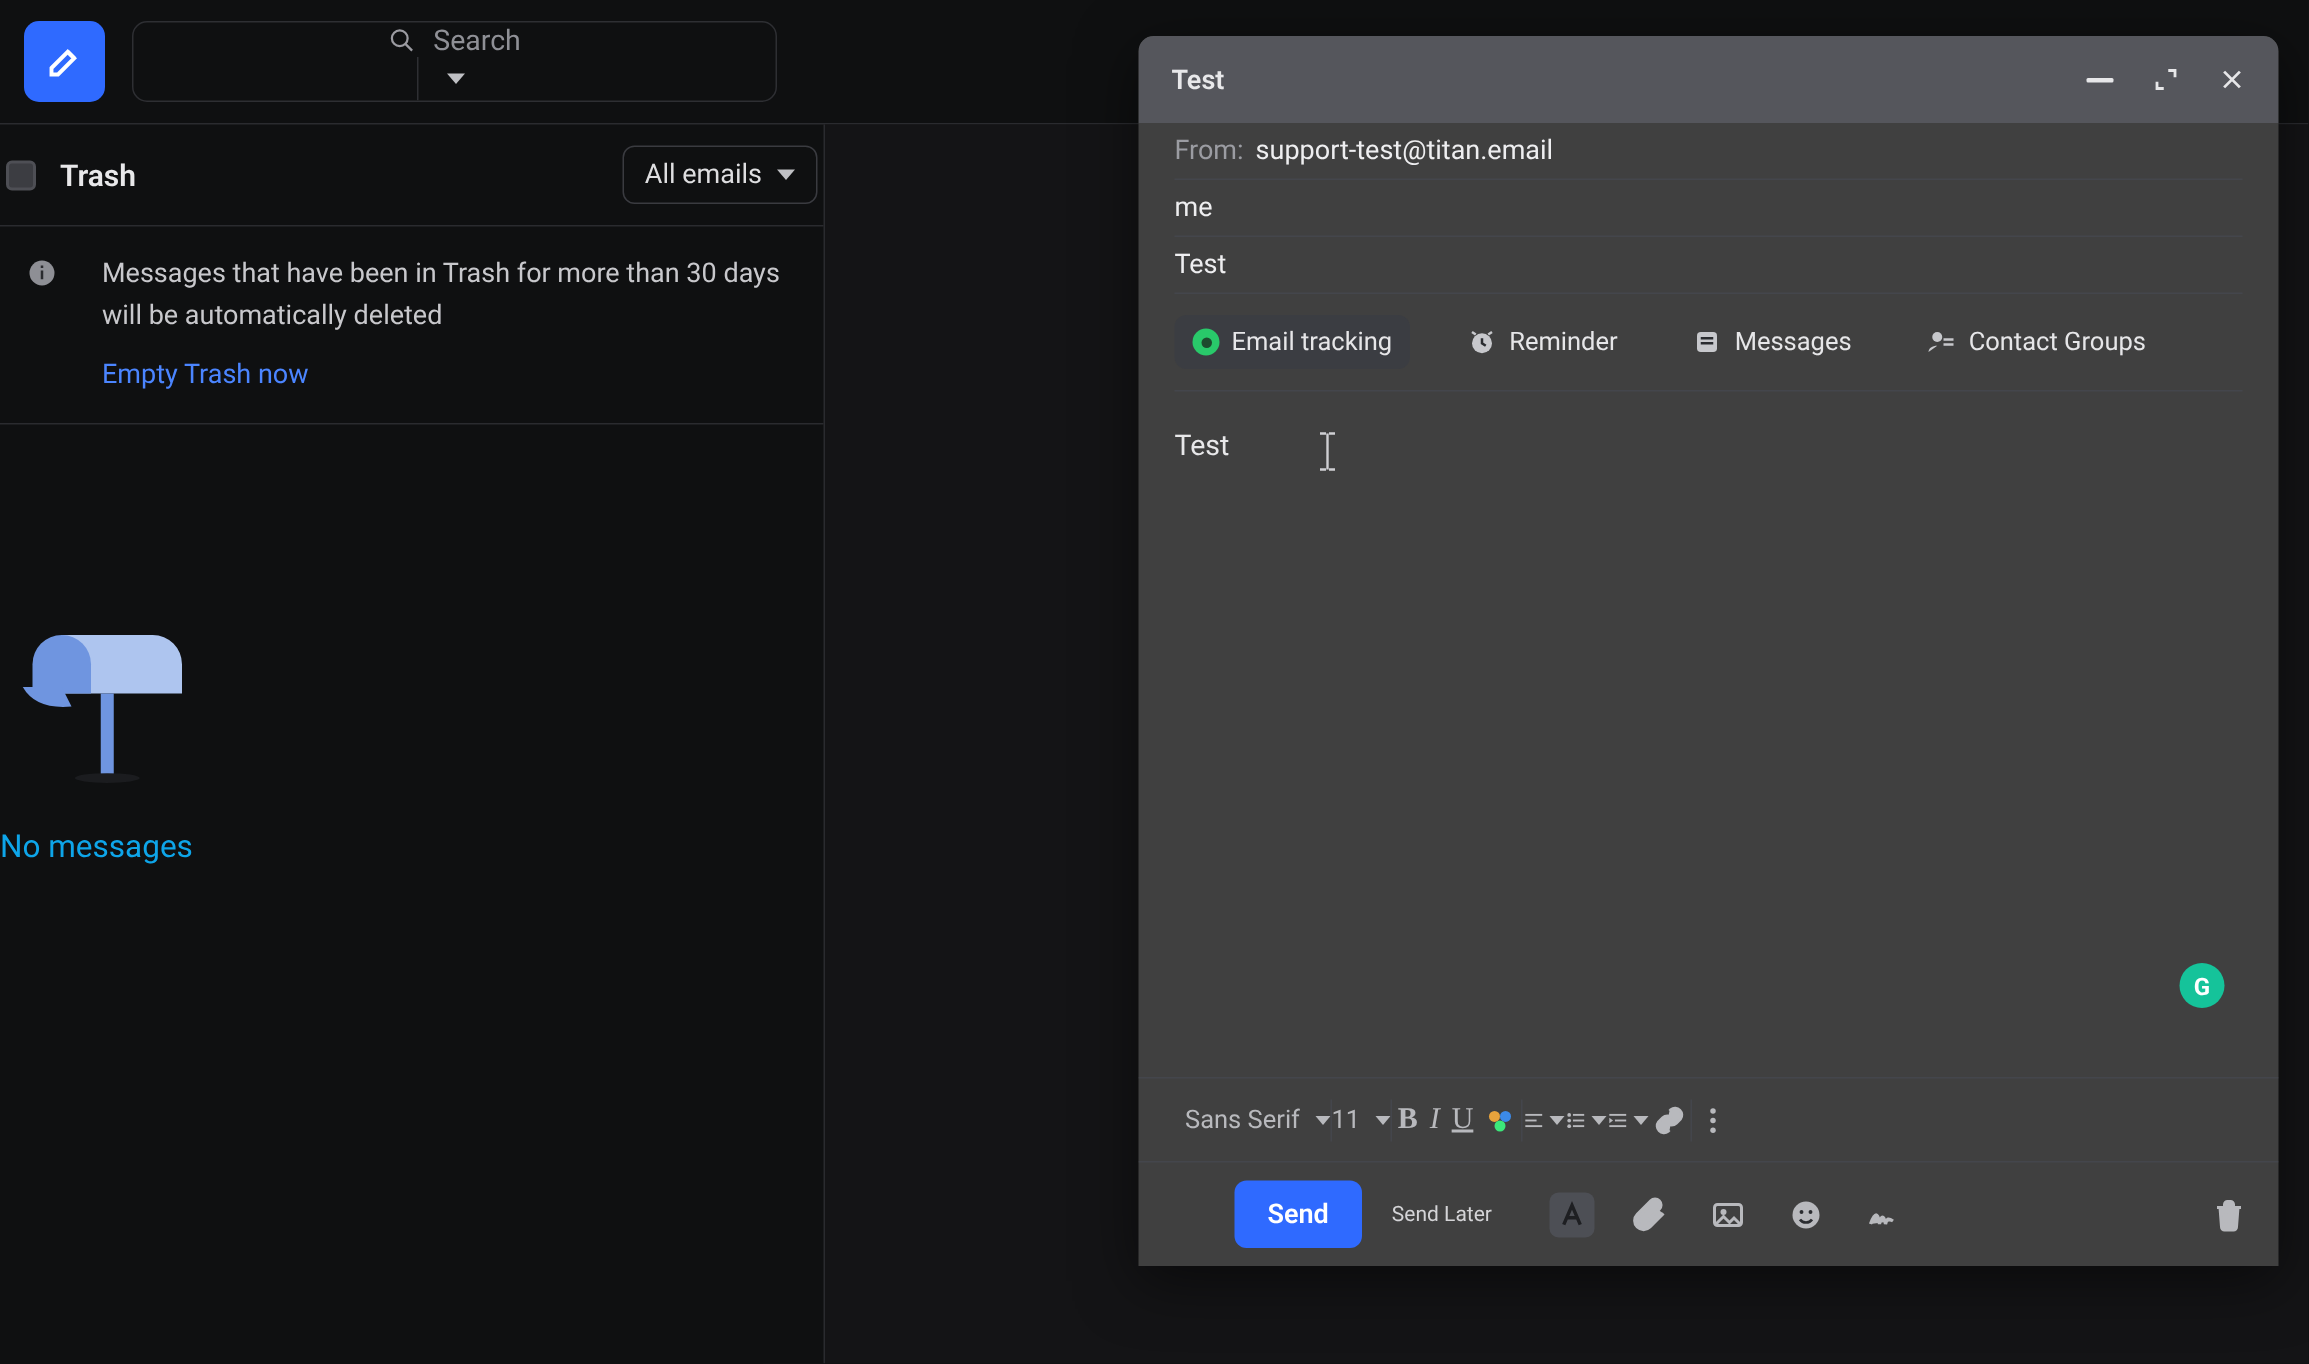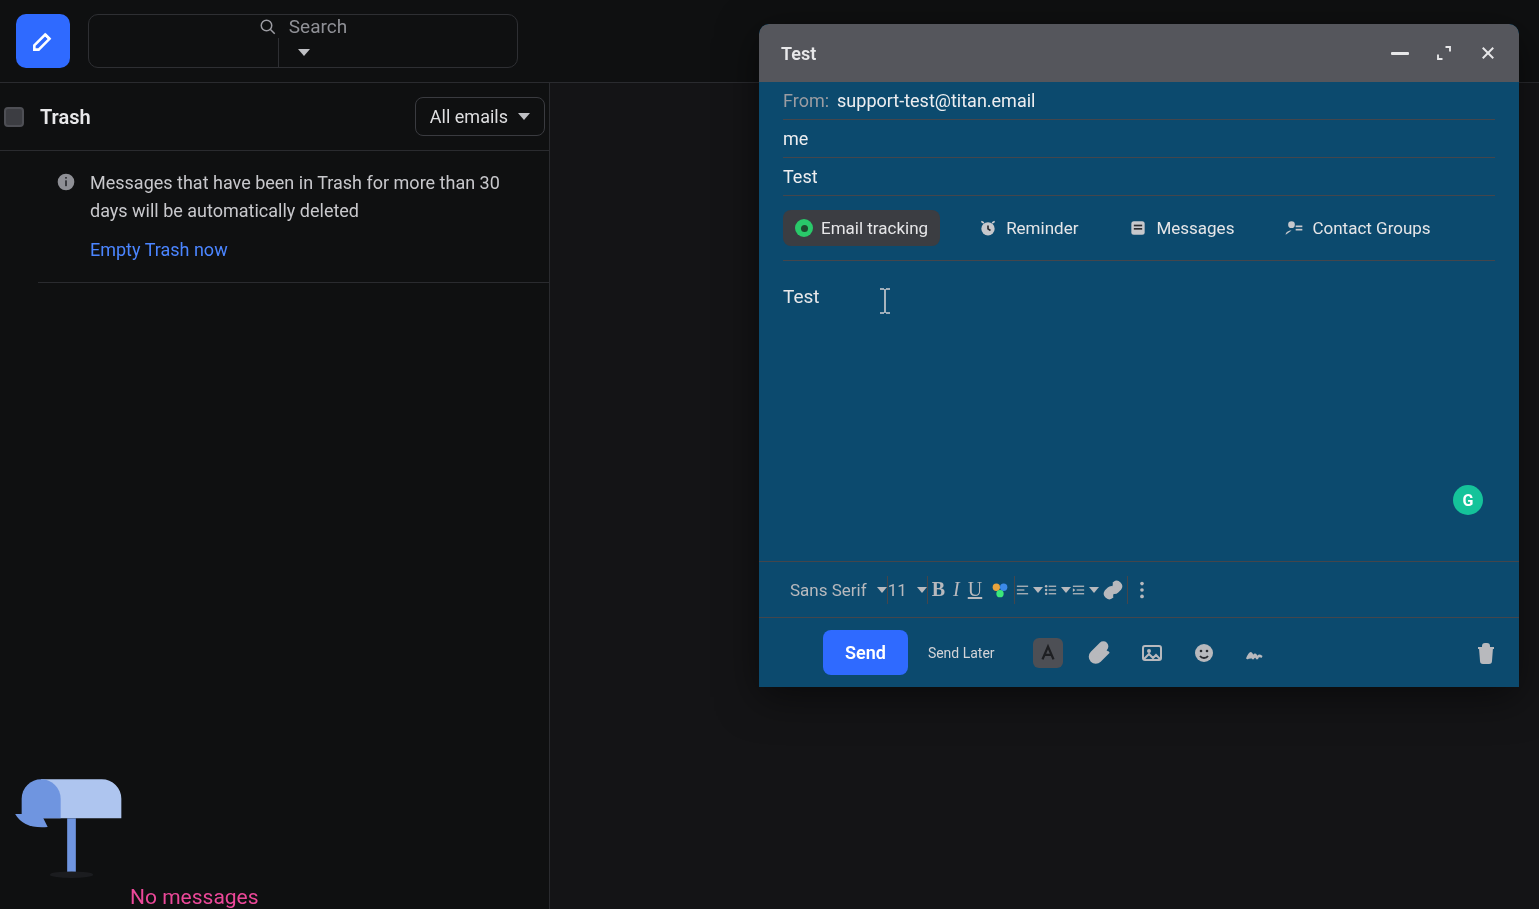--- a/index.html
+++ b/index.html
@@ -57,40 +57,40 @@
   .folder-header-left{display:flex;align-items:center;gap:16px;}
   .checkbox{width:20px;height:20px;border:2px solid #4e4f55;border-radius:4px;background:#3c3d42;cursor:pointer;}
   .folder-name{font-size:20px;font-weight:600;}
   .filter-drop{
     display:flex;align-items:center;gap:10px;
     border:1px solid #3a3b40;border-radius:8px;padding:8px 14px;
     font-size:18px;color:#dedee0;cursor:pointer;
   }
 
   .info-banner{
-    display:flex;gap:14px;padding:18px 22px 22px 18px;
-    border-bottom:1px solid #2a2b2f;color:#c8c8cc;margin-left:38px;
+    display:flex;gap:30px;padding:18px 22px 22px 18px;
+    border-bottom:1px solid #2a2b2f;color:#c8c8cc;
   }
   .info-icon{width:20px;height:20px;flex-shrink:0;margin-top:3px;}
   .info-icon svg{width:20px;height:20px;fill:#8e8f95;}
   .info-text{font-size:18px;line-height:1.55;}
   .empty-link{color:#4b85ff;font-size:18px;margin-top:14px;display:inline-block;cursor:pointer;}
 
   .empty-state{
-    flex:1;display:flex;flex-direction:row;align-items:flex-end;justify-content:flex-start;
-    padding-top:110px;color:#ec4899;font-size:21px;
+    flex:1;display:flex;flex-direction:column;align-items:flex-start;justify-content:flex-start;
+    padding-top:110px;color:#0ea5e9;font-size:21px;
   }
   .empty-state svg{width:130px;height:130px;margin-bottom:30px;}
 
   .right-pane{flex:1;position:relative;background:#141416;}
 
   
   .compose-window{
-    position:absolute;top:24px;right:20px;width:760px;height:663px;
-    background:#0c4a6e;border-radius:10px 10px 0 0;
+    position:absolute;top:24px;right:20px;width:760px;height:820px;
+    background:#404040;border-radius:10px 10px 0 0;
     display:flex;flex-direction:column;
     box-shadow:0 10px 40px rgba(0,0,0,.5);
     overflow:hidden;
   }
   .cw-title{
     height:58px;background:#55565c;display:flex;align-items:center;
     justify-content:space-between;padding:0 22px;
     border-radius:10px 10px 0 0;
   }
   .cw-title-text{font-size:18px;font-weight:600;}

